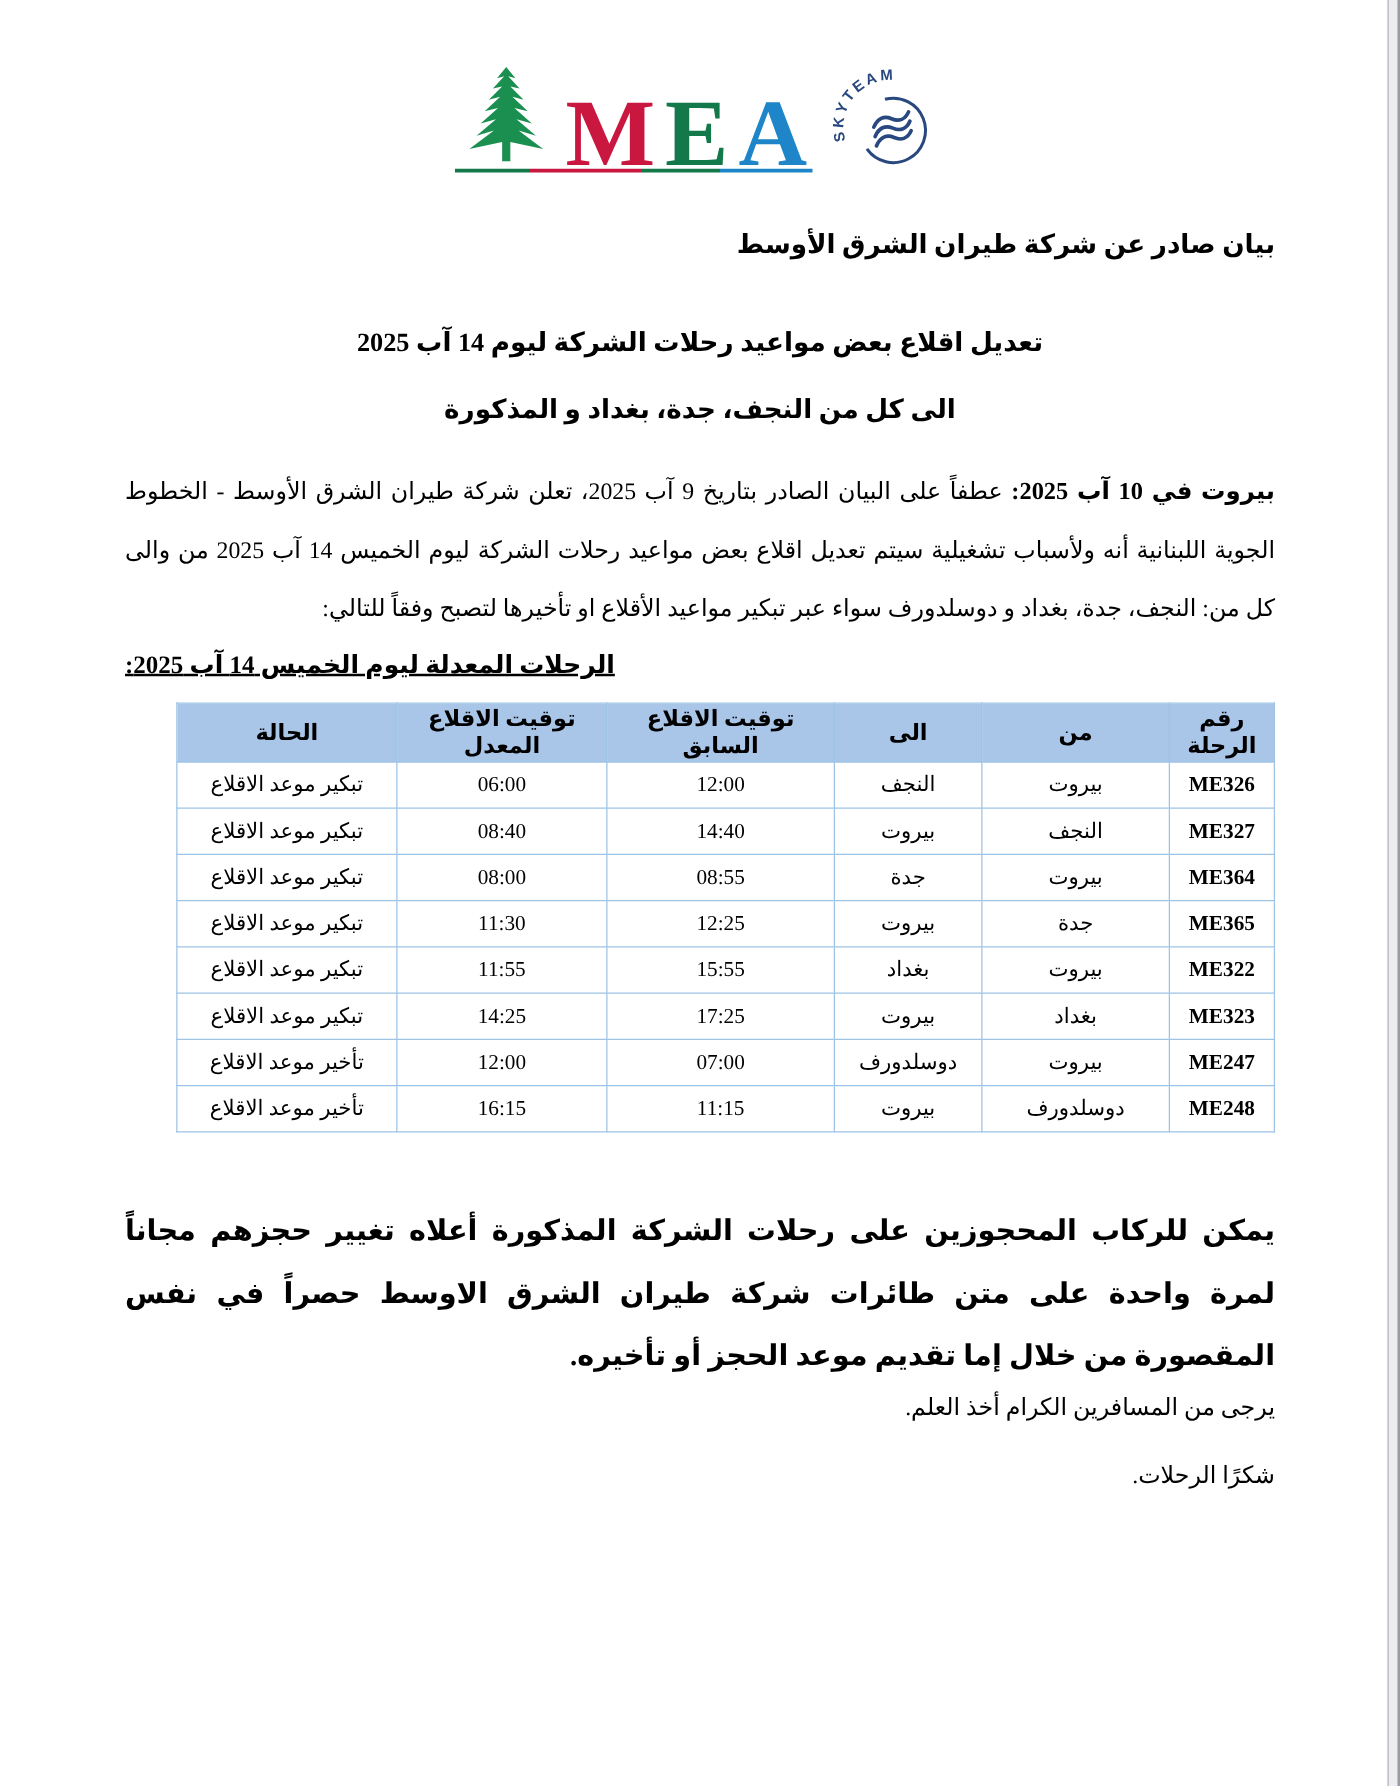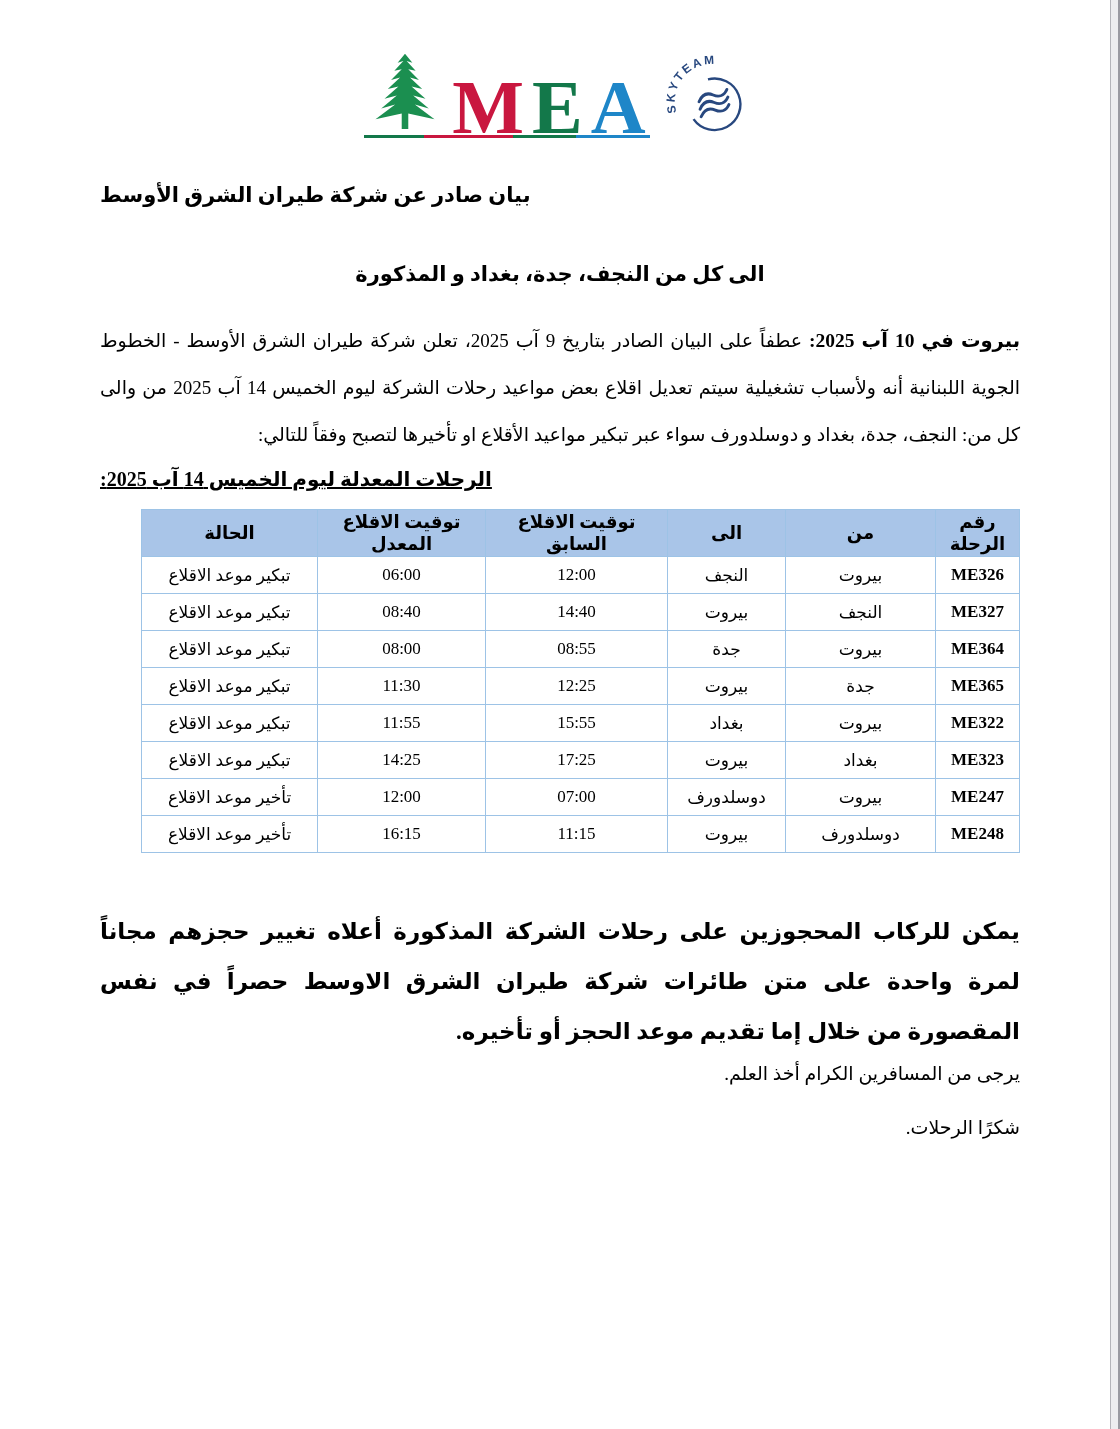--- a/index.html
+++ b/index.html
@@ -21,21 +21,21 @@
   .mea-letter{font-family:"Liberation Serif",serif;font-weight:700;font-size:76px;
     line-height:62px;letter-spacing:0;padding:0 4px;}
   .letter-m{color:#c9173f;}
   .letter-e{color:#13784a;}
   .letter-a{color:#1e86c8;}
   .mea-underline{position:absolute;left:0;right:0;bottom:0;height:3px;
     background:linear-gradient(to right,#13784a 0 21%,#c9173f 21% 52%,#13784a 52% 74%,#1e86c8 74% 100%);}
   .skyteam{width:92px;height:96px;margin-left:14px;margin-bottom:-6px;}
 
   
-  .doc-title{margin-top:42px;text-align:left;font-weight:700;font-size:21px;line-height:30px;}
+  .doc-title{margin-top:42px;text-align:right;font-weight:700;font-size:21px;line-height:30px;}
   .doc-subtitle{margin-top:38px;text-align:center;font-weight:700;font-size:21px;line-height:53px;}
   .body-para{margin-top:16px;font-size:19px;line-height:47px;text-align:justify;}
   .body-para b{font-size:19.5px;margin-top:23px;}
   .table-title{margin-top:4px;font-weight:700;font-size:20px;text-decoration:underline;
     text-align:left;line-height:34px;}
 
   
   table.flights{border-collapse:collapse;margin-top:13px;width:878px;table-layout:fixed;}
   table.flights th,table.flights td{border:1.5px solid #9dc3e6;text-align:center;vertical-align:middle;padding:0 4px;}
   table.flights th{background:#a9c5e8;height:46px;font-weight:700;font-size:18px;}
@@ -81,20 +81,21 @@
         <path d="M40 50 C46 44 52 44 57 49 C62 54 68 54 73 49"></path>
         <path d="M38 58 C44 52 50 52 55 57 C60 62 66 62 71 57"></path>
         <path d="M36 66 C42 60 48 60 53 65 C58 70 64 70 69 65"></path>
       </g>
     </svg>
   </div>
 
   <div class="doc-title">بيان صادر عن شركة طيران الشرق الأوسط</div>
 
   <div class="doc-subtitle">
+    <div>تعديل اقلاع بعض مواعيد رحلات الشركة ليوم 14 آب 2025</div>
     <div>الى كل من النجف، جدة، بغداد و المذكورة</div>
   </div>
 
   <div class="body-para"><b>بيروت في 10 آب 2025:</b><span> عطفاً على البيان الصادر بتاريخ 9 آب 2025، تعلن شركة طيران الشرق الأوسط - الخطوط الجوية اللبنانية أنه ولأسباب تشغيلية سيتم تعديل اقلاع بعض مواعيد رحلات الشركة ليوم الخميس 14 آب 2025 من والى كل من: النجف، جدة، بغداد و دوسلدورف سواء عبر تبكير مواعيد الأقلاع او تأخيرها لتصبح وفقاً للتالي:</span></div>
 
   <div class="table-title">الرحلات المعدلة ليوم الخميس 14 آب 2025:</div>
 
   <table class="flights">
     <colgroup>
       <col style="width:84px">

